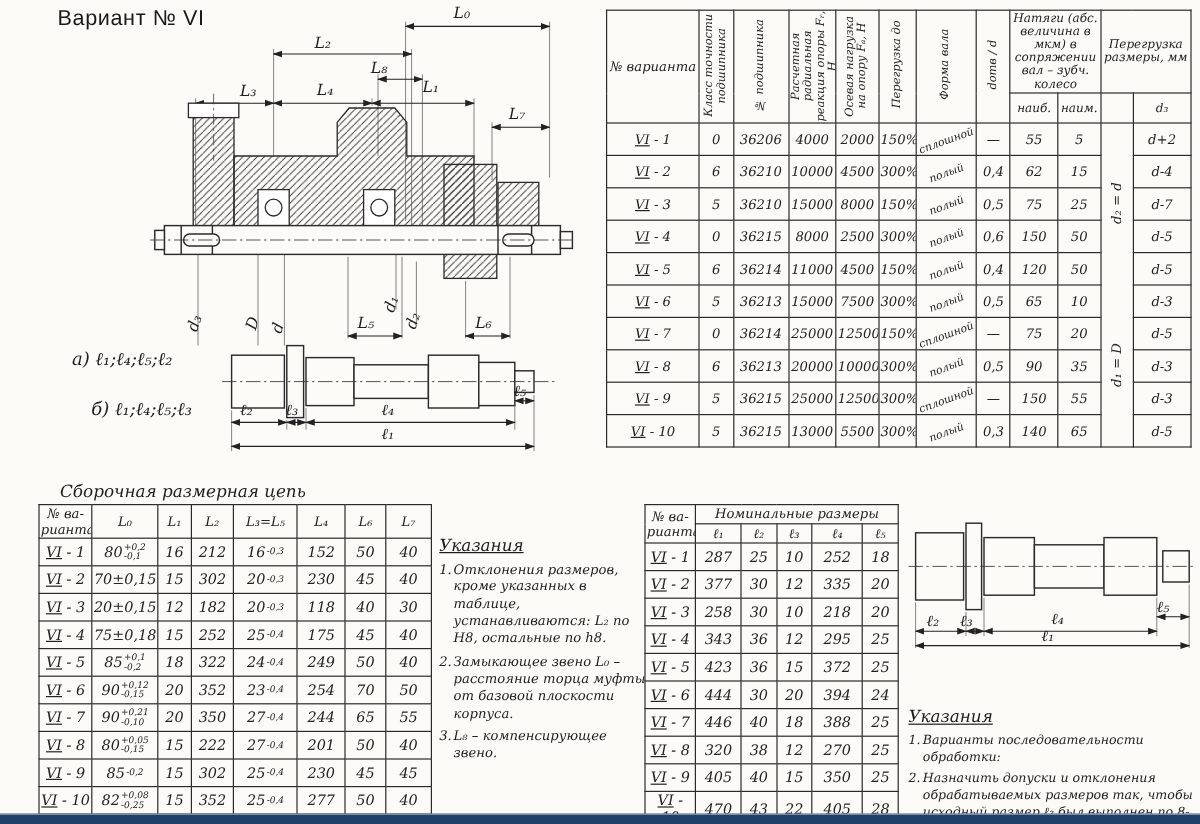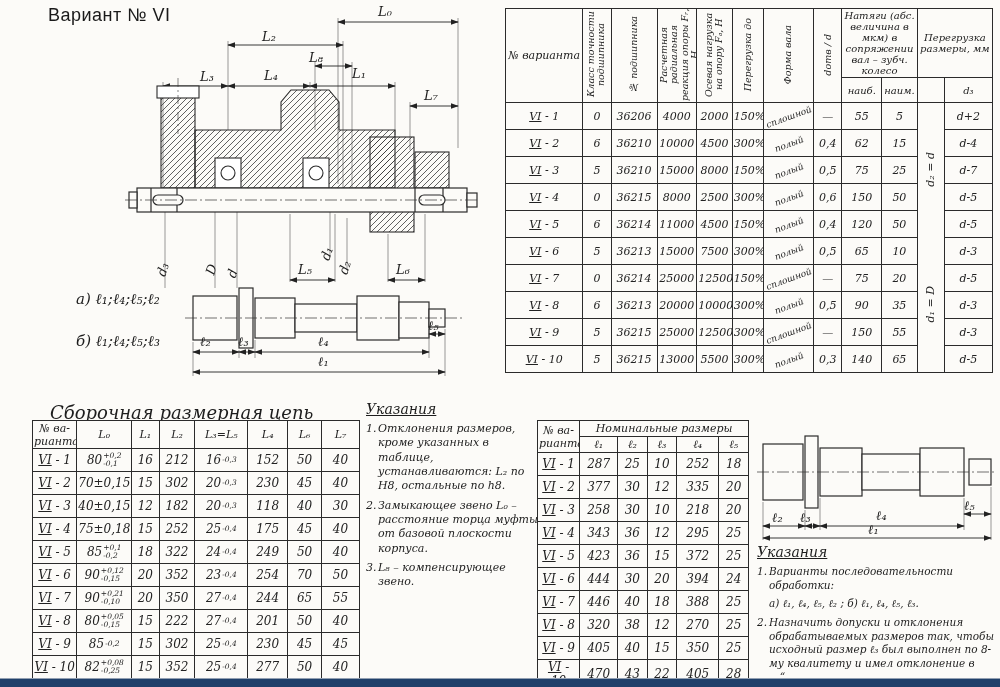--- a/index.html
+++ b/index.html
@@ -26,24 +26,24 @@
   .diag{display:inline-block;transform:rotate(-20deg);font-size:9px;white-space:nowrap;}
   .vu{text-decoration:underline;}
   .tolw{display:inline-flex;align-items:center;justify-content:center;}
   .tst{display:inline-flex;flex-direction:column;justify-content:center;font-size:7.5px;line-height:1.05;margin-left:1px;text-align:left;}
   .spancol{padding:0;}
   .spanin{display:flex;flex-direction:column;align-items:center;justify-content:space-around;height:100%;}
   .vert2{writing-mode:vertical-rl;transform:rotate(180deg);font:italic 11px "DejaVu Serif",serif;}
 
   .ctab th{font:italic 11px "DejaVu Serif",serif;}
   .ctab td{font:italic 12px "DejaVu Serif",serif;height:22px;}
-  .ttl{position:absolute;font-family:"DejaVu Serif",serif;font-style:italic;font-size:18px;color:#1d1d1d;white-space:nowrap;}
+  .ttl{position:absolute;font-family:"DejaVu Serif",serif;font-style:italic;font-size:14px;color:#1d1d1d;white-space:nowrap;}
 
   .notes{position:absolute;font-size:11px;line-height:1.3;color:#1d1d1d;}
-  .ntitle{font-size:14px;text-decoration:underline;margin-bottom:4px;}
+  .ntitle{font-size:14px;text-decoration:underline;margin-bottom:4px;margin-top:46px;}
   .nitem{display:flex;margin-bottom:5px;}
   .nnum{width:12px;flex:0 0 12px;}
   .bottombar{position:absolute;left:0;top:678px;width:1000px;height:9px;background:#20406a;border-top:1px solid #93a0b2;}
 </style>
 </head>
 <body>
 
 <div class="page">
 
   <div class="title">Вариант № VI</div>
@@ -152,21 +152,21 @@
   <span class="dim" style="left:352px;top:66px">L₁</span>
   <span class="dim" style="left:424px;top:88px">L₇</span>
   <span class="dim" style="left:298px;top:262px">L₅</span>
   <span class="dim" style="left:396px;top:262px">L₆</span>
   <span class="dim rot" style="left:156px;top:262px">d₃</span>
   <span class="dim rot" style="left:206px;top:262px">D</span>
   <span class="dim rot" style="left:228px;top:266px">d</span>
   <span class="dim rot" style="left:320px;top:246px">d₁</span>
   <span class="dim rot" style="left:338px;top:260px">d₂</span>
 
-  <div class="seq hw" style="left:76px;top:290px">а) ℓ₁;ℓ₄;ℓ₅;ℓ₂</div>
+  <div class="seq hw" style="left:60px;top:290px">а) ℓ₁;ℓ₄;ℓ₅;ℓ₂</div>
   <div class="seq hw" style="left:76px;top:332px">б) ℓ₁;ℓ₄;ℓ₅;ℓ₃</div>
 
   <span class="dim" style="left:200px;top:334px">ℓ₂</span>
   <span class="dim" style="left:238px;top:334px">ℓ₃</span>
   <span class="dim" style="left:318px;top:334px">ℓ₄</span>
   <span class="dim" style="left:318px;top:354px">ℓ₁</span>
   <span class="dim" style="left:428px;top:318px">ℓ₅</span>
 
   <table class="btab" style="left:505px;top:8px;width:488px">
     <colgroup>
@@ -401,21 +401,21 @@
                 <span></span>
                 <span>-0,3</span>
               </span>
             </span></td>
           <td>230</td>
           <td>45</td>
           <td>40</td>
         </tr>
         <tr>
           <td><span class="vu">VI</span> - 3</td>
-          <td>40±0,15</td>
+          <td>20±0,15</td>
           <td>12</td>
           <td>182</td>
           <td><span class="tolw">
               <span>20</span>
               <span class="tst">
                 <span></span>
                 <span>-0,3</span>
               </span>
             </span></td>
           <td>118</td>
@@ -734,24 +734,20 @@
   <span class="dim" style="left:868px;top:522px">ℓ₁</span>
 
   <div class="notes hw" style="left:757px;top:543px;width:238px;font-size:10.5px">
     <div class="ntitle">Указания</div>
     <div id="notes-right-items">
         <div class="nitem">
           <span class="nnum">1.</span>
           <span>Варианты последовательности обработки:</span>
         </div>
         <div class="nitem">
-          <span class="nnum"></span>
-          <span>а) ℓ₁, ℓ₄, ℓ₅, ℓ₂ ;    б) ℓ₁, ℓ₄, ℓ₅, ℓ₃.</span>
-        </div>
-        <div class="nitem">
           <span class="nnum">2.</span>
           <span>Назначить допуски и отклонения обрабатываемых размеров так, чтобы исходный размер ℓ₃ был выполнен по 8-му квалитету и имел отклонение в „–“.</span>
         </div>
       </div>
   </div>
 
   <div class="bottombar"></div>
 </div>
 
 </body></html>

